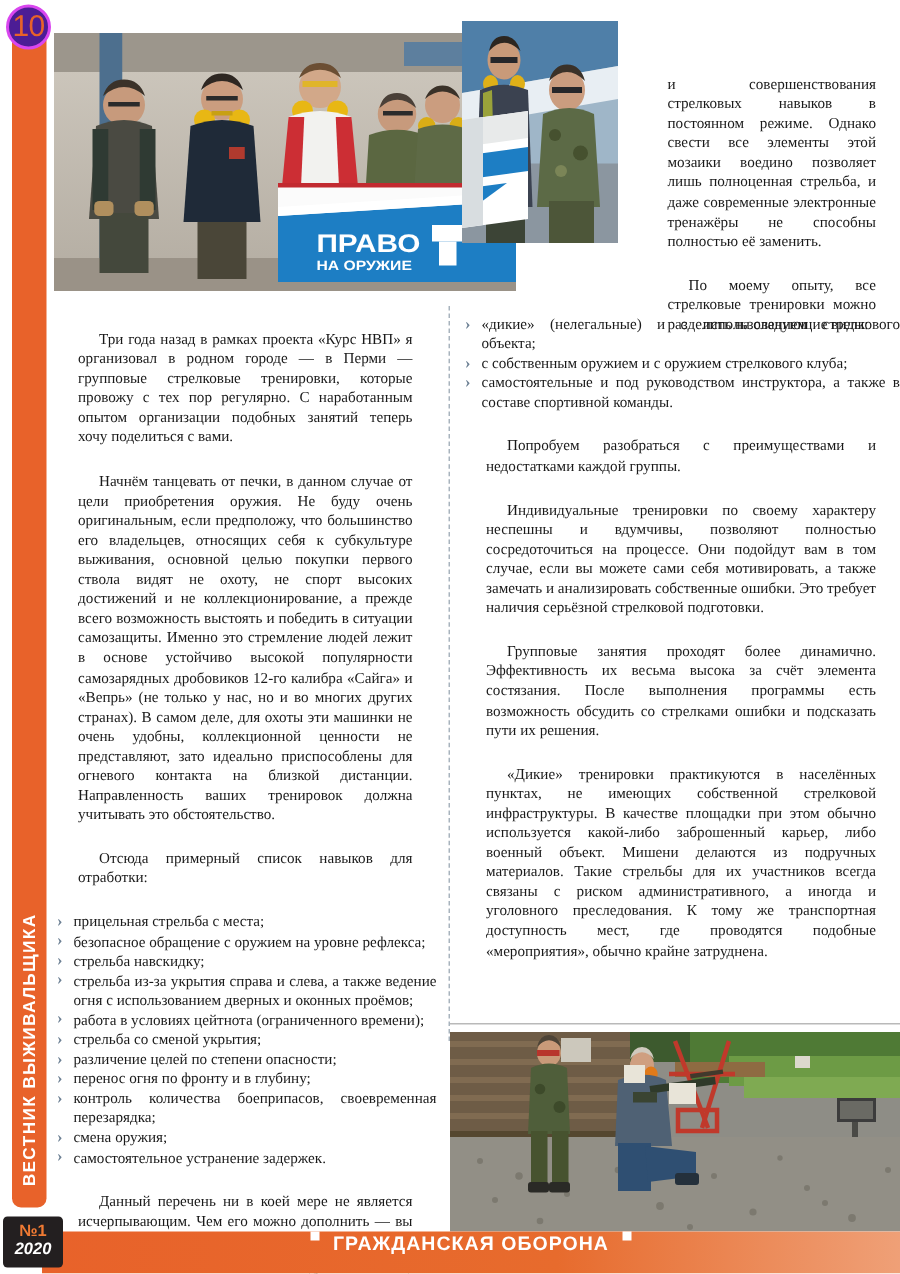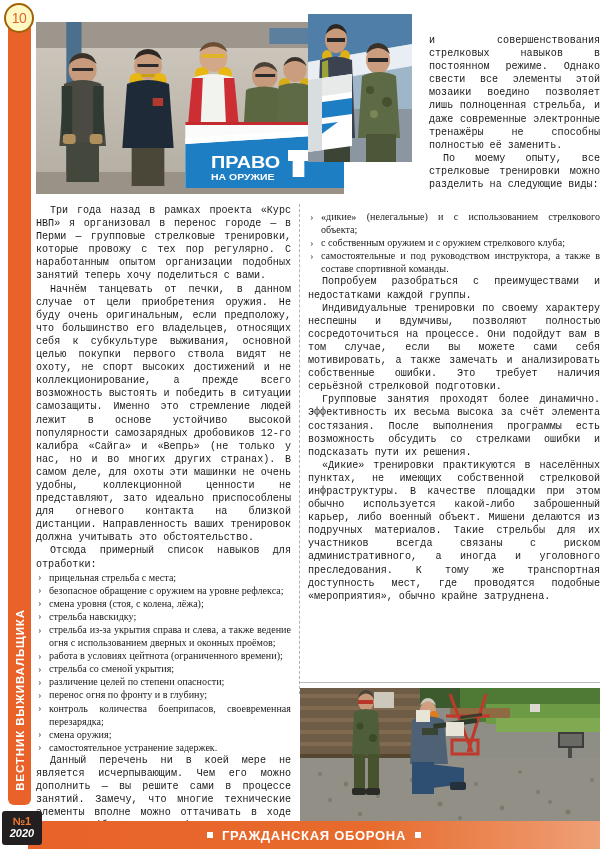--- a/index.html
+++ b/index.html
@@ -48,26 +48,26 @@
     white-space: nowrap;
   }
 
   
   .page-number {
     position: absolute;
     left: 4px;
     top: 3px;
     width: 30px;
     height: 30px;
-    border: 2px solid #a16207;
+    border: 2px solid #d946ef;
     border-radius: 50%;
-    background: #fef9c3;
+    background: #4c1d95;
     color: #e8622a;
     font-family: "Liberation Sans", sans-serif;
-    font-size: 14px;
+    font-size: 20px;
     font-weight: normal;
     display: flex;
     align-items: center;
     justify-content: center;
     z-index: 6;
     letter-spacing: -0.5px;
   }
 
   
   .issue-badge {
@@ -94,21 +94,20 @@
   .footer-bar {
     position: absolute;
     left: 28px;
     top: 821px;
     right: 0;
     height: 28px;
     background: linear-gradient(90deg, #e8622a 0%, #e8622a 55%, #e9apaa 100%);
     background: linear-gradient(90deg, #e8622a 0%, #e76b2d 60%, #efa077 100%);
     z-index: 5;
     display: flex;
-    align-items: center;
     justify-content: center;
     gap: 9px;
   }
   .footer-bar .sq {
     width: 6px; height: 6px; background: #ffffff; display: inline-block;
   }
   .footer-bar .ftxt {
     color: #ffffff;
     font-family: "Liberation Sans", sans-serif;
     font-weight: bold;
@@ -143,21 +142,21 @@
     font-size: 10.1px;
     line-height: 13.1px;
     text-align: justify;
     color: #1a1a1a;
     hyphens: manual;
   }
   #col-left  { left: 0px;   top: 190px; width: 255px; }
   #col-right-top { left: 393px; top: 20px; width: 171px; }
   #col-right { left: 272px; top: 196px; width: 292px; }
 
-  .col p { text-indent: 14px; margin: 0; font-family: Liberation Mono, monospace; }
+  .col p { text-indent: 14px; margin: 16px; }
   .col p.noindent { text-indent: 0; }
 
   ul.bullets { list-style: none; margin: 0 0 0 0; padding: 0; }
   ul.bullets li {
     position: relative;
     padding-left: 13px;
     text-align: justify;
     text-indent: 0;
   }
   ul.bullets li::before {
@@ -440,27 +439,26 @@
       <li>с собственным оружием и с оружием стрелкового клуба;</li>
       <li>самостоятельные и под руководством инструктора, а также в составе спортивной команды.</li>
     </ul>
     <p>Попробуем разобраться с преимуществами и недостатками каждой группы.</p>
     <p>Индивидуальные тренировки по своему характеру неспешны и вдумчивы, позволяют полностью сосредоточиться на процессе. Они подойдут вам в том случае, если вы можете сами себя мотивировать, а также замечать и анализировать собственные ошибки. Это требует наличия серьёзной стрелковой подготовки.</p>
     <p>Групповые занятия проходят более динамично. Эффективность их весьма высока за счёт элемента состязания. После выполнения программы есть возможность обсудить со стрелками ошибки и подсказать пути их решения.</p>
     <p>«Дикие» тренировки практикуются в населённых пунктах, не имеющих собственной стрелковой инфраструктуры. В качестве площадки при этом обычно используется какой-либо заброшенный карьер, либо военный объект. Мишени делаются из подручных материалов. Такие стрельбы для их участников всегда связаны с риском административного, а иногда и уголовного преследования. К тому же транспортная доступность мест, где проводятся подобные «мероприятия», обычно крайне затруднена.</p>
   </div>
 
   <div class="col" id="col-left">
-    <p>Три года назад в рамках проекта «Курс НВП» я организовал в перенос городе — в Перми — групповые стрелковые тренировки, которые провожу с тех пор регулярно. С наработанным опытом организации подобных занятий теперь хочу поделиться с вами.</p>
+    <p>Три года назад в рамках проекта «Курс НВП» я организовал в родном городе — в Перми — групповые стрелковые тренировки, которые провожу с тех пор регулярно. С наработанным опытом организации подобных занятий теперь хочу поделиться с вами.</p>
     <p>Начнём танцевать от печки, в данном случае от цели приобретения оружия. Не буду очень оригинальным, если предположу, что большинство его владельцев, относящих себя к субкультуре выживания, основной целью покупки первого ствола видят не охоту, не спорт высоких достижений и не коллекционирование, а прежде всего возможность выстоять и победить в ситуации самозащиты. Именно это стремление людей лежит в основе устойчиво высокой популярности самозарядных дробовиков 12-го калибра «Сайга» и «Вепрь» (не только у нас, но и во многих других странах). В самом деле, для охоты эти машинки не очень удобны, коллекционной ценности не представляют, зато идеально приспособлены для огневого контакта на близкой дистанции. Направленность ваших тренировок должна учитывать это обстоятельство.</p>
     <p>Отсюда примерный список навыков для отработки:</p>
     <ul class="bullets">
       <li>прицельная стрельба с места;</li>
       <li>безопасное обращение с оружием на уровне рефлекса;</li>
-      <li>смена уровня (стоя, с колена, лёжа);</li>
       <li>стрельба навскидку;</li>
       <li>стрельба из-за укрытия справа и слева, а также ведение огня с использованием дверных и оконных проёмов;</li>
       <li>работа в условиях цейтнота (ограниченного времени);</li>
       <li>стрельба со сменой укрытия;</li>
       <li>различение целей по степени опасности;</li>
       <li>перенос огня по фронту и в глубину;</li>
       <li>контроль количества боеприпасов, своевременная перезарядка;</li>
       <li>смена оружия;</li>
       <li>самостоятельное устранение задержек.</li>
     </ul>

